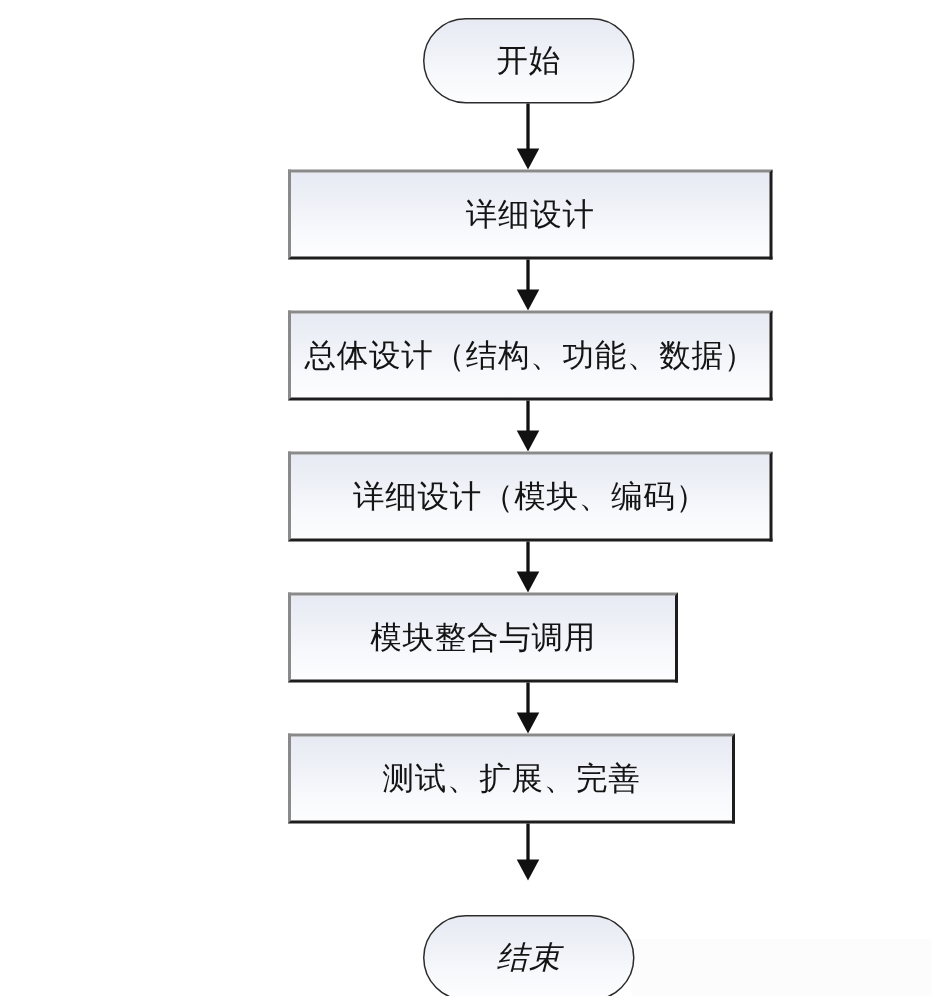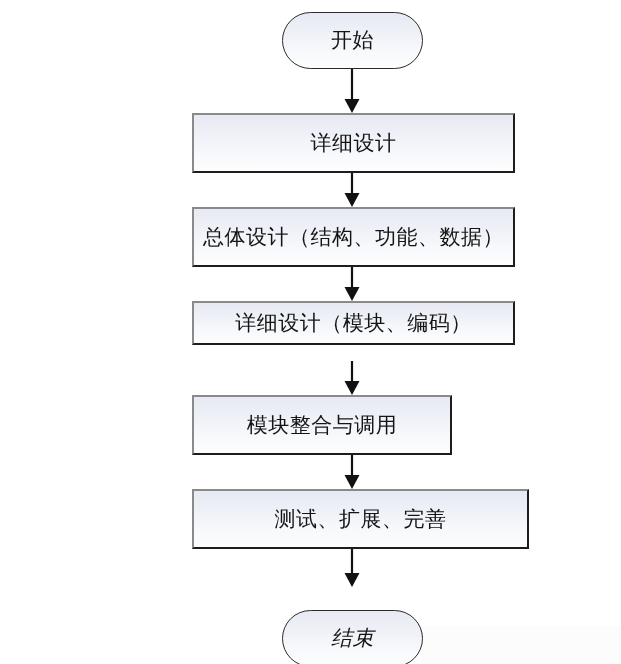--- a/index.html
+++ b/index.html
@@ -109,21 +109,21 @@
     <span class="node-label">总体设计（结构、功能、数据）</span>
   </div>
 
   <div class="connector" style="left:290px; top:267px; height:34px;">
     <svg width="30" height="34" viewBox="0 0 30 34">
       <line x1="15" y1="0" x2="15" y2="23" stroke="#111111" stroke-width="2.2"></line>
       <polygon points="15,34 7.5,20 22.5,20" fill="#111111"></polygon>
     </svg>
   </div>
 
-  <div class="node process" style="left:145px; top:301px; width:323px; height:44px;">
+  <div class="node process" style="left:145px; top:301px; width:323px; height:60px;">
     <span class="node-label">详细设计（模块、编码）</span>
   </div>
 
   <div class="connector" style="left:290px; top:361px; height:34px;">
     <svg width="30" height="34" viewBox="0 0 30 34">
       <line x1="15" y1="0" x2="15" y2="23" stroke="#111111" stroke-width="2.2"></line>
       <polygon points="15,34 7.5,20 22.5,20" fill="#111111"></polygon>
     </svg>
   </div>
 
@@ -131,21 +131,21 @@
     <span class="node-label">模块整合与调用</span>
   </div>
 
   <div class="connector" style="left:290px; top:455px; height:34px;">
     <svg width="30" height="34" viewBox="0 0 30 34">
       <line x1="15" y1="0" x2="15" y2="23" stroke="#111111" stroke-width="2.2"></line>
       <polygon points="15,34 7.5,20 22.5,20" fill="#111111"></polygon>
     </svg>
   </div>
 
-  <div class="node process" style="left:145px; top:489px; width:337px; height:60px;">
+  <div class="node process" style="left:145px; top:489px; width:298px; height:60px;">
     <span class="node-label">测试、扩展、完善</span>
   </div>
 
   <div class="connector" style="left:290px; top:549px; height:38px;">
     <svg width="30" height="38" viewBox="0 0 30 38">
       <line x1="15" y1="0" x2="15" y2="27" stroke="#111111" stroke-width="2.2"></line>
       <polygon points="15,38 7.5,24 22.5,24" fill="#111111"></polygon>
     </svg>
   </div>
 

